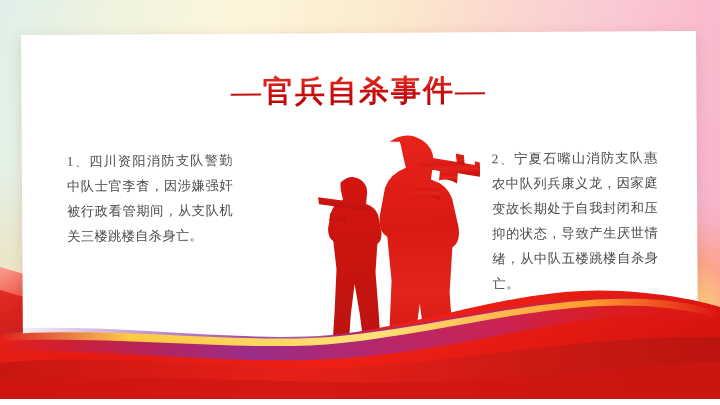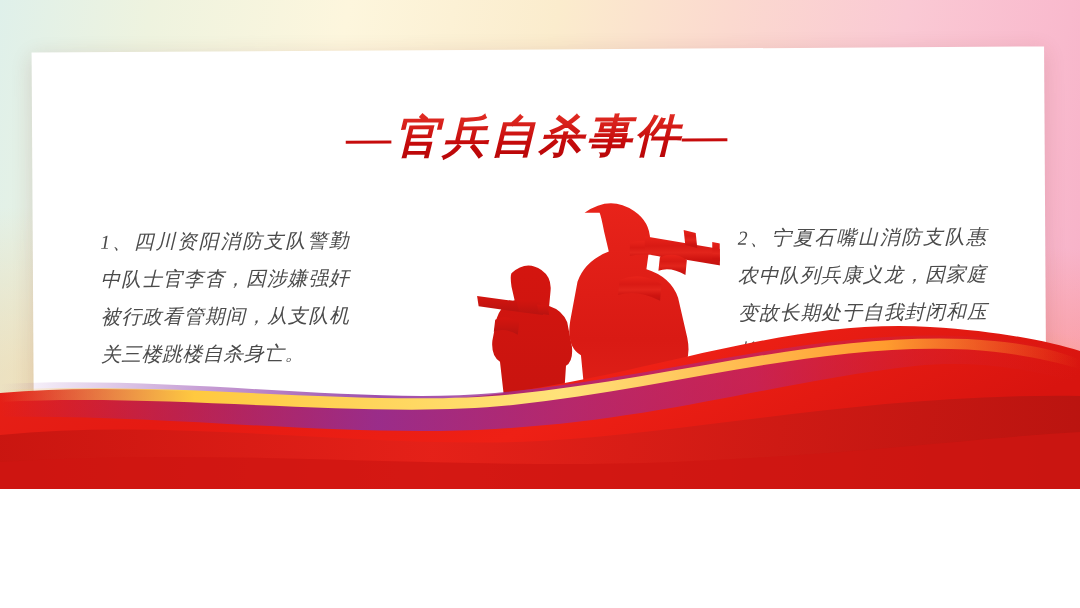--- a/index.html
+++ b/index.html
@@ -3,33 +3,32 @@
 <meta charset="utf-8">
 <style>
   * { margin:0; padding:0; box-sizing:border-box; }
   html, body {
     width:720px; height:405px;
     overflow:hidden;
     font-family:"Liberation Serif", serif;
   }
   #slide {
     position:relative;
-    width:720px; height:326px;
+    width:720px; height:399px;
     background:
       linear-gradient(100deg,
         #dff0ea 0%,
         #eef3df 13%,
         #fdf6dd 30%,
         #fbeccd 48%,
         #fbd9cf 63%,
         #fac9d4 78%,
         #f9b9cd 92%,
         #f7aec6 100%);
     overflow:hidden;
-    font-style:italic;
   }
 
   
   .bg-sheen {
     position:absolute; inset:0;
     background:
       radial-gradient(120% 70% at 82% 88%, rgba(255,120,90,.55) 0%, rgba(255,120,90,0) 55%),
       radial-gradient(90% 60% at 8% 78%, rgba(255,180,90,.30) 0%, rgba(255,180,90,0) 60%);
     pointer-events:none;
   }

